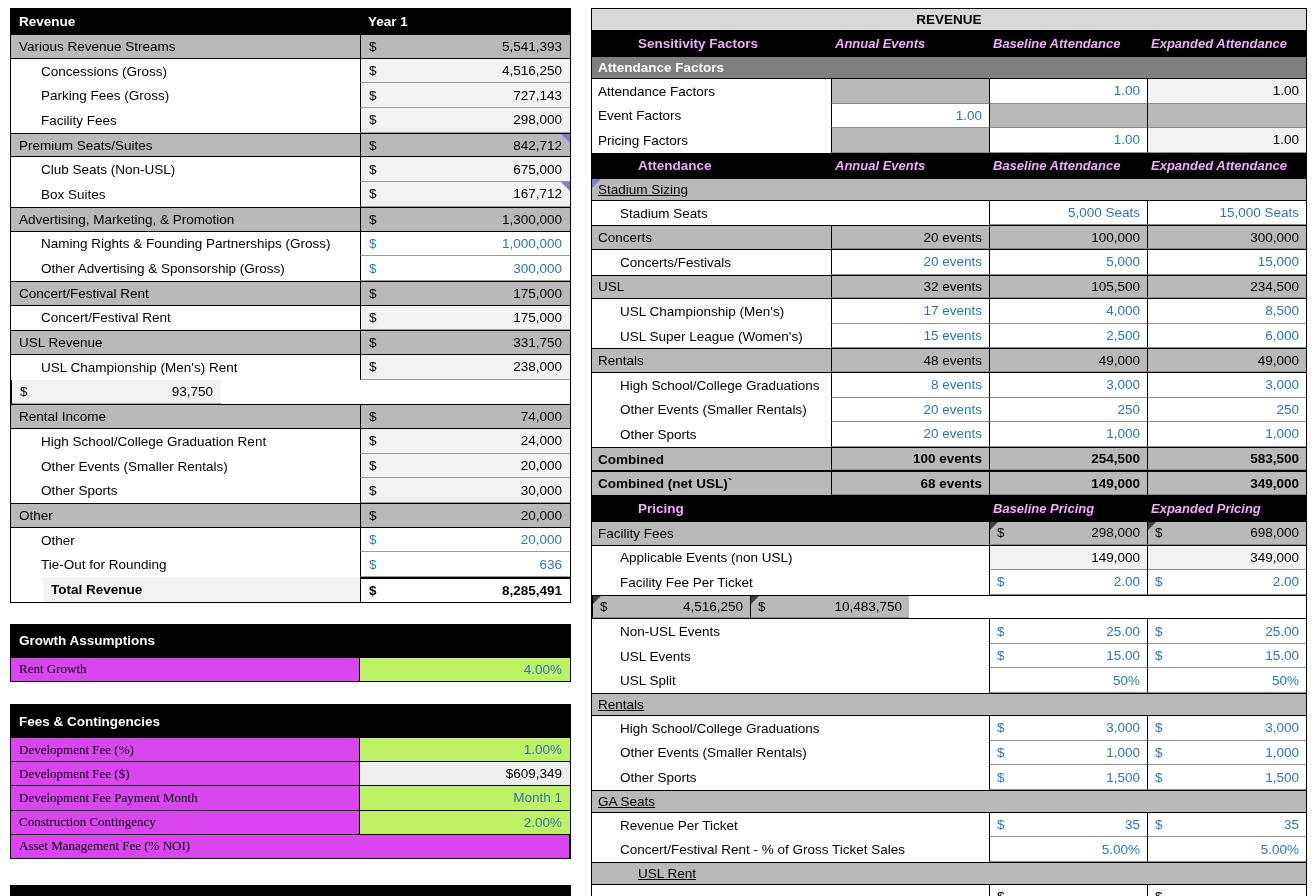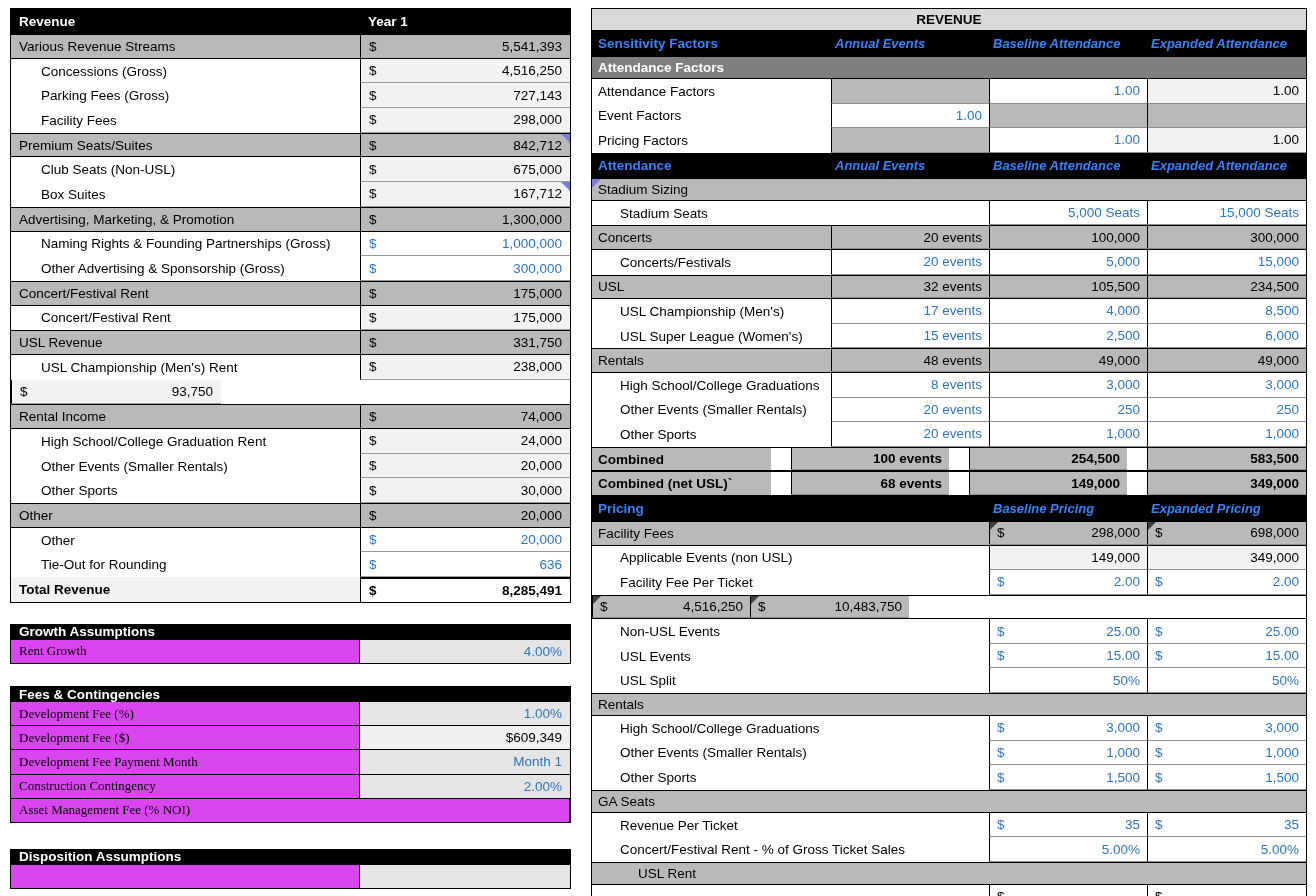--- a/index.html
+++ b/index.html
@@ -17,68 +17,68 @@
     padding:0 8px;border-left:1.5px solid #000;font-size:13.5px;position:relative;}
   .lrow.header{background:#000;color:#fff;font-weight:bold;height:25px;}
   .lrow.header .lab{background:transparent;}
   .lrow.header .val{border-left:none;justify-content:flex-start;}
   .lrow.group{background:#b9b9b9;border-top:1.5px solid #000;border-bottom:1.5px solid #000;}
   .lrow.group .lab{background:transparent;}
   .lrow.group .val{background:transparent;}
   .lrow.item .lab{padding-left:30px;}
   .lrow.item .val{background:#f2f2f2;border-bottom:1px solid #9b9b9b;}
   .lrow.item.blue .val{background:#fff;color:#2e75b6;}
-  .lrow.total{font-weight:bold;}
+  .lrow.total{font-weight:bold;margin-left:32px;}
   .lrow.total .lab{background:#f2f2f2;padding-left:8px;}
   .lrow.total .val{background:#fff;border-top:2px solid #000;}
 
   
   .block{border:1.5px solid #000;background:#fff;}
   .block.growth{margin-top:21px;}
   .block.fees{margin-top:22px;}
   .block.disposition{margin-top:26px;}
-  .blockhead{background:#000;color:#fff;font-weight:bold;height:14px;display:flex;align-items:center;
+  .blockhead{background:#000;color:#fff;font-weight:bold;height:32px;display:flex;align-items:center;
     padding-left:8px;font-size:13.5px;}
   .brow{display:flex;height:24.2px;border-top:1px solid #000;}
   .brow .lab{flex:1 1 auto;display:flex;align-items:center;padding-left:8px;font-size:13px;
     border-right:1.5px solid #000;background:#d946ef;font-family:Liberation Serif, serif;}
   .brow .val{flex:0 0 210px;display:flex;align-items:center;justify-content:flex-end;
-    padding-right:8px;font-size:13.5px;background:#e5e5e5;}
+    padding-right:8px;font-size:13.5px;background:#bef264;}
   .brow.blue .val{color:#2e75b6;}
   .brow.shaded .val{background:#efefef;}
 
   
   .rtitle{height:22px;background:#d9d9d9;display:flex;align-items:center;justify-content:center;
     font-weight:bold;font-size:13.5px;border-bottom:1px solid #000;}
   .rrow{display:flex;align-items:stretch;}
-  .rrow.colhead{background:#000;color:#3b82f6;height:25px;}
+  .rrow.colhead{background:#000;color:#f0abfc;height:25px;padding-left:40px;}
   .rrow.colhead .lab{flex:1 1 auto;display:flex;align-items:center;padding-left:6px;
     font-weight:bold;font-size:13.5px;}
   .rrow.colhead .c{flex:0 0 158px;display:flex;align-items:center;padding-left:4px;
     font-weight:bold;font-style:italic;font-size:13px;}
   .rrow.colhead .c.last{flex:0 0 159px;}
   .band{height:23px;display:flex;align-items:center;padding-left:6px;font-size:13.5px;
     border-top:1px solid #000;border-bottom:1px solid #000;position:relative;}
   .band.dark{background:#7f7f7f;color:#fff;font-weight:bold;}
-  .band.light{background:#b9b9b9;color:#000;}
+  .band.light{background:#b9b9b9;color:#000;text-decoration:underline;}
   .band.ind{padding-left:46px;}
   .rrow.data{height:24.6px;}
   .rrow.data .lab{flex:1 1 auto;display:flex;align-items:center;padding-left:6px;font-size:13.5px;background:#fff;}
   .rrow.data .lab.ind{padding-left:28px;}
   .rrow.data .cell{flex:0 0 158px;display:flex;align-items:center;justify-content:flex-end;
     padding:0 7px;font-size:13.5px;border-left:1px solid #000;border-bottom:1px solid #8d8d8d;position:relative;}
   .rrow.data .cell.last{flex:0 0 159px;}
   .rrow.data .cell.dollar{justify-content:space-between;}
   .cell.bg-w{background:#fff;}
   .cell.bg-l{background:#f2f2f2;}
   .cell.bg-g{background:#b9b9b9;}
   .cell.blue{color:#2e75b6;}
   .rrow.grayrow{border-top:1px solid #000;border-bottom:1px solid #000;}
   .rrow.grayrow .lab{background:#b9b9b9;}
-  .rrow.boldrow{font-weight:bold;gap:20px;}
+  .rrow.boldrow{font-weight:bold;}
 
   
   .mark-tr{position:absolute;top:0;right:0;width:0;height:0;
     border-top:9px solid #7b7dd8;border-left:9px solid transparent;}
   .mark-tl-dark{position:absolute;top:0;left:0;width:0;height:0;
     border-top:8px solid #3f3f3f;border-right:8px solid transparent;}
   .mark-tl-purple{position:absolute;top:0;left:0;width:0;height:0;
     border-top:9px solid #7b7dd8;border-right:9px solid transparent;}
   .num{white-space:nowrap;}
 </style>

